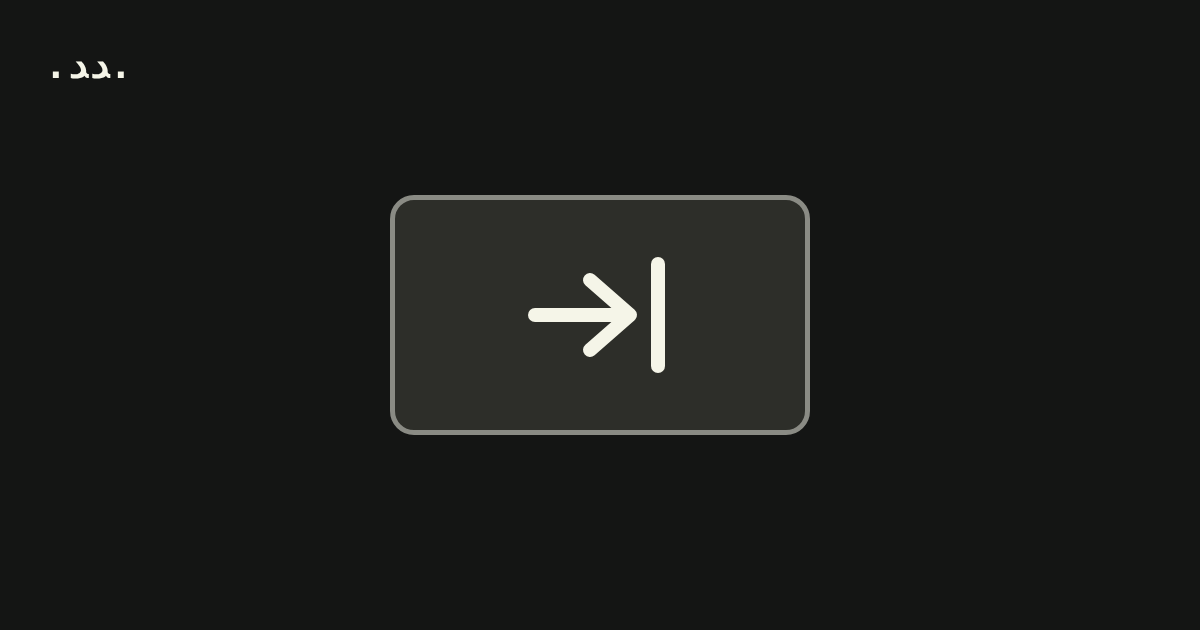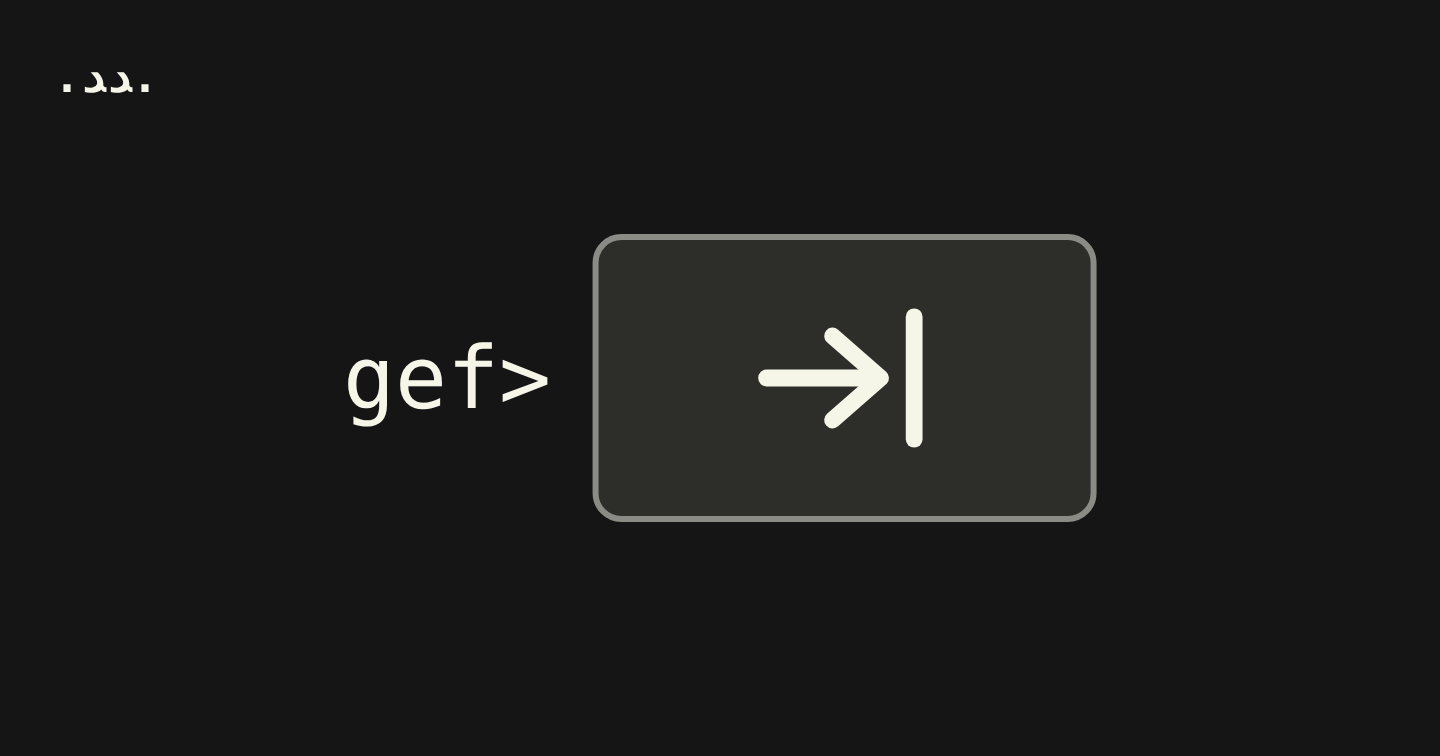--- a/index.html
+++ b/index.html
@@ -58,23 +58,20 @@
     }
   </style>
 </head>
 <body>
 
 <div class="logo">
   <span>.ﺪﺪ.</span>
 </div>
 
 <div class="content">
-  <div class="prompt">
-    <span>gef&gt;</span>
-  </div>
   <div class="key-button">
     <svg class="tab-icon" viewBox="0 0 170 130" fill="none" stroke="#f5f5e8" stroke-width="14" stroke-linecap="round" stroke-linejoin="round">
 
       <line x1="20" y1="65" x2="110" y2="65"></line>
 
       <polyline points="75,30 115,65 75,100"></polyline>
 
       <line x1="143" y1="14" x2="143" y2="116"></line>
     </svg>
   </div>

